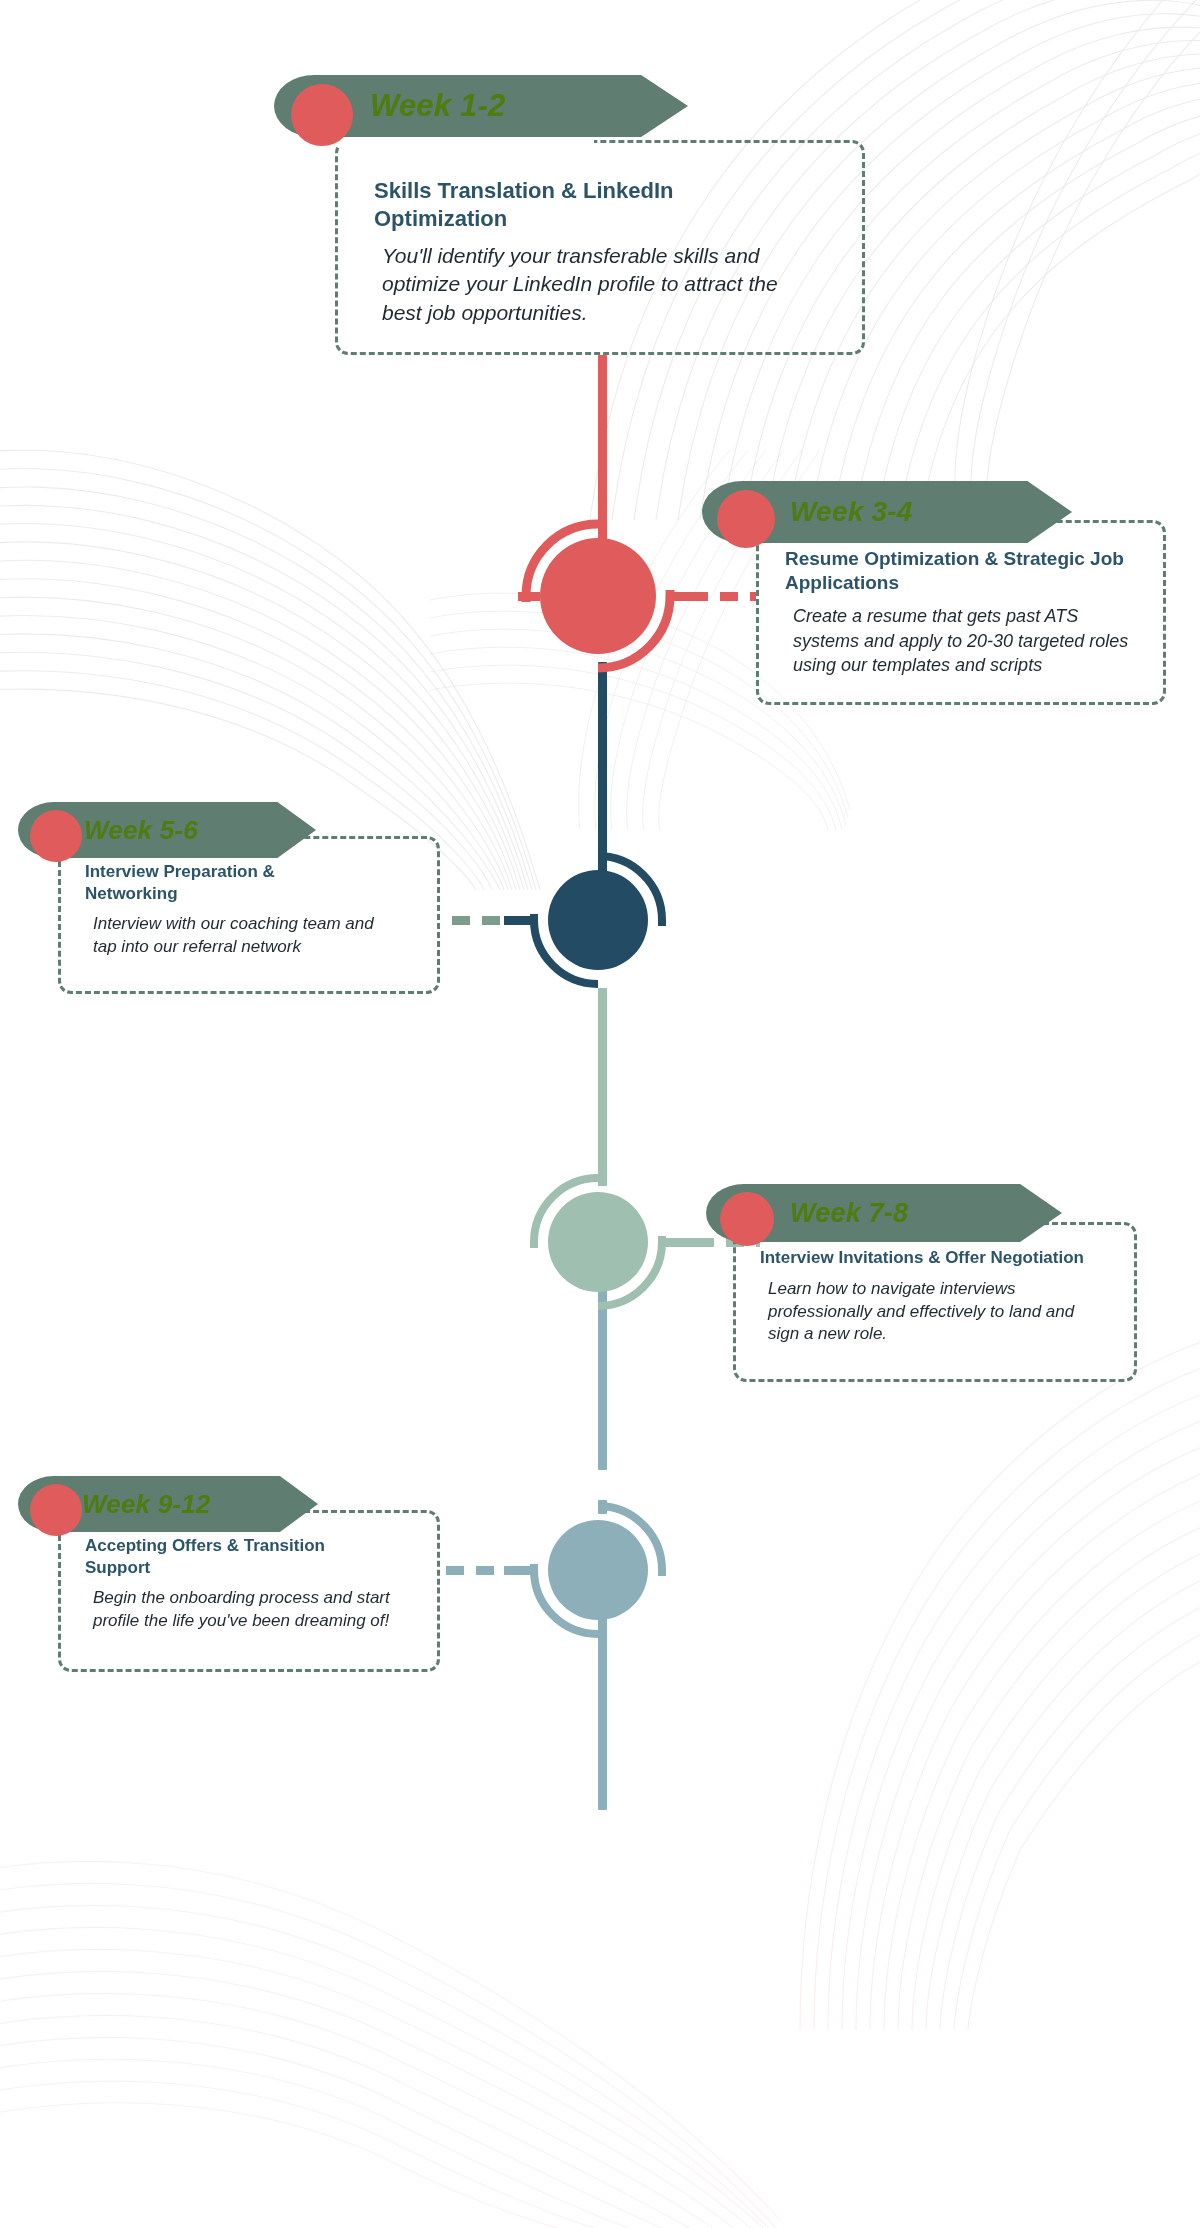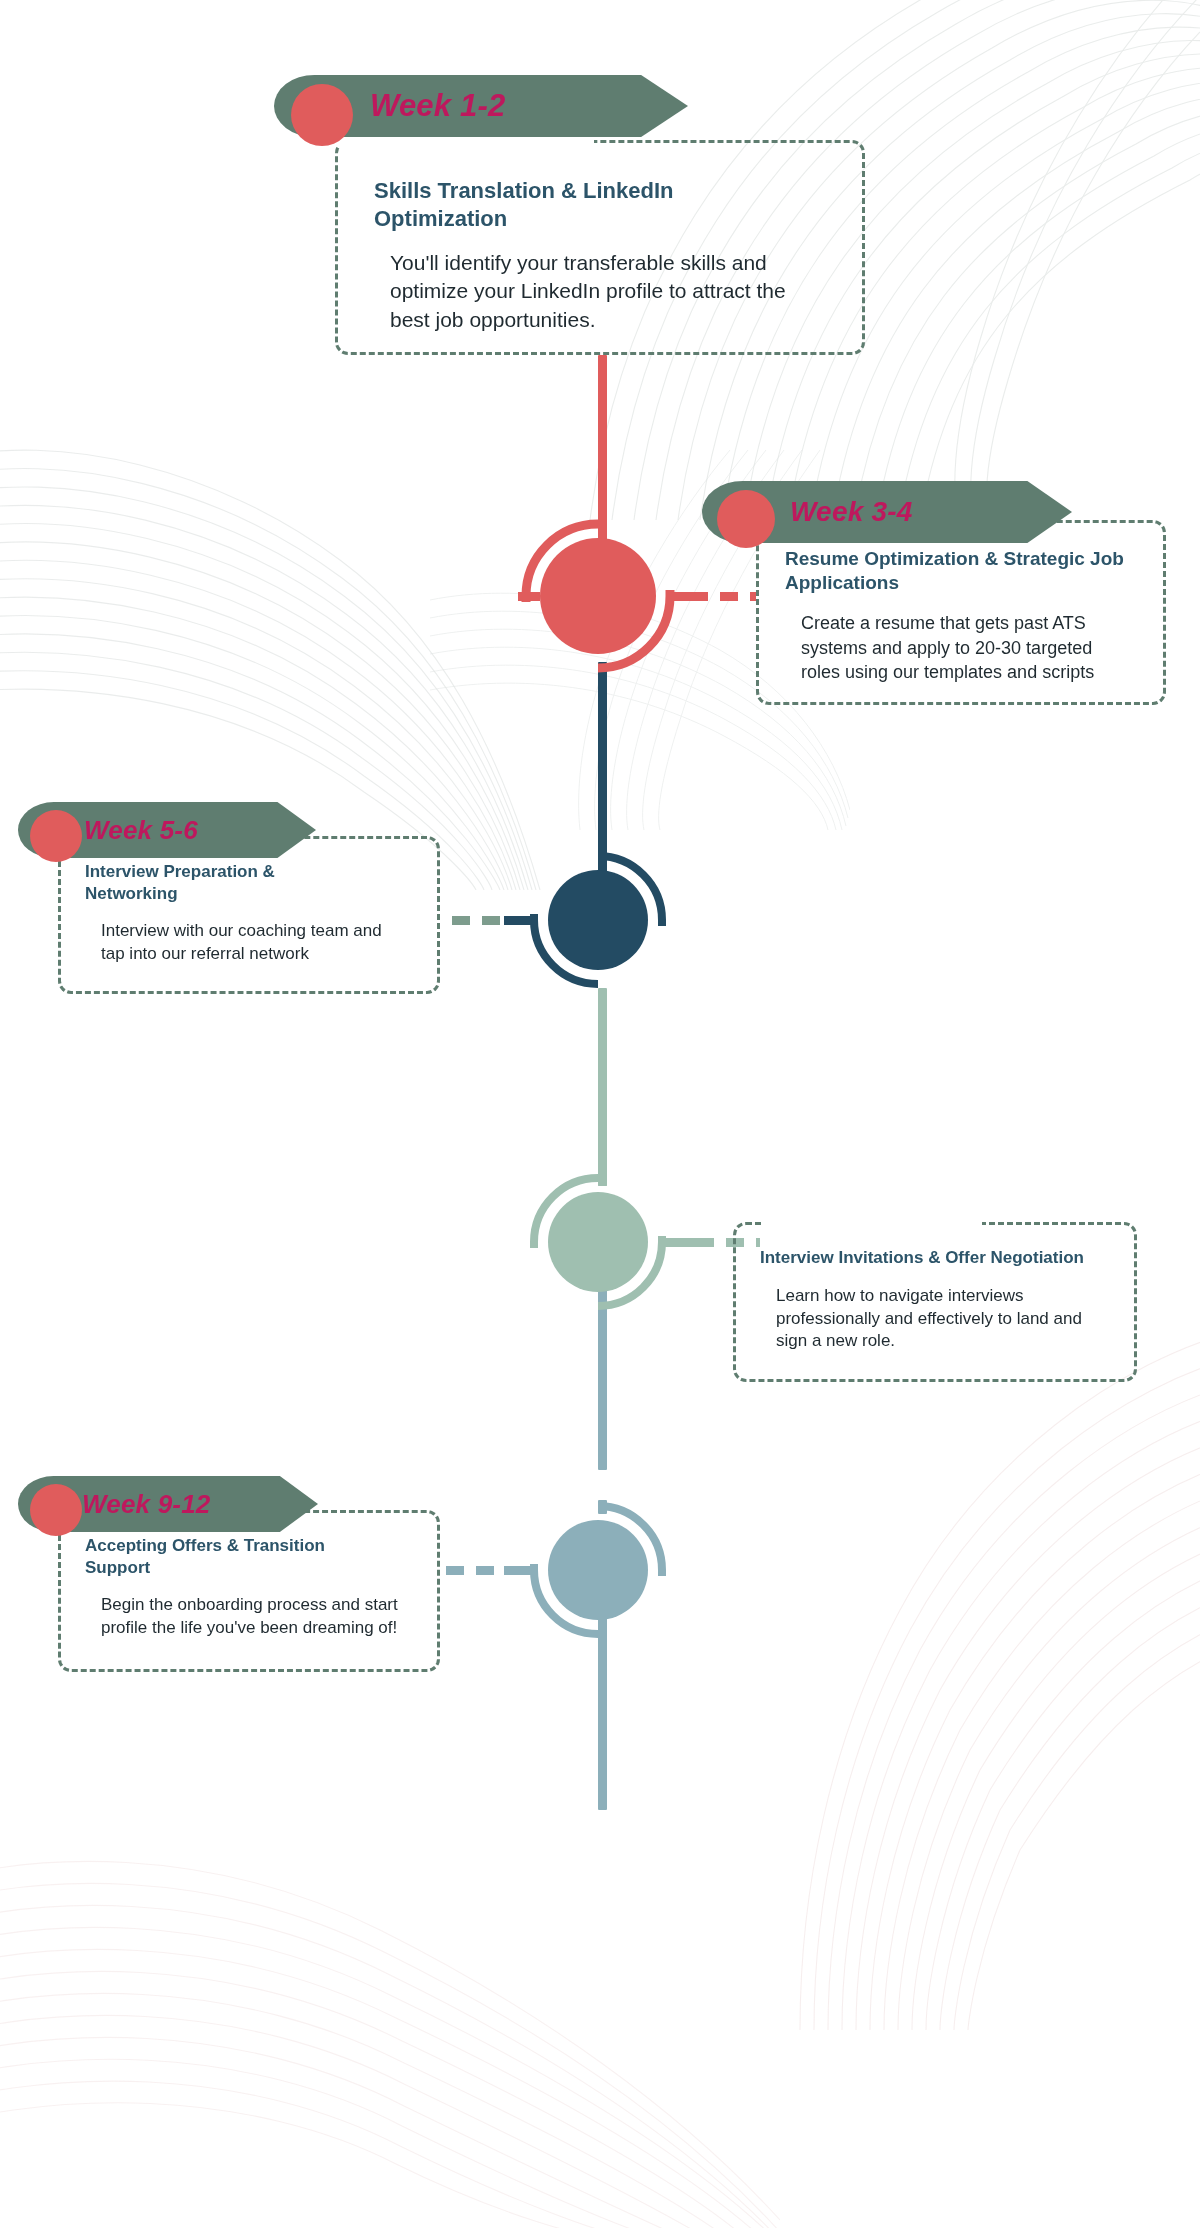--- a/index.html
+++ b/index.html
@@ -41,37 +41,37 @@
   .pill .pillbody{
     position:absolute;left:0;top:0;width:100%;height:100%;
   }
   .pill .bubble{
     position:absolute;border-radius:50%;
   }
   .pill .wlabel{
     position:relative;z-index:3;
     font-style:italic;font-weight:bold;
     font-size:31px;letter-spacing:.2px;white-space:nowrap;
-    color:#be185d;
+    color:#4d7c0f;
   }
 
   
   .card{
     position:absolute;box-sizing:border-box;
     border:3.5px dashed #5F7D70;
     border-radius:13px;
     background:transparent;
   }
   .card .ctitle{
     font-weight:bold;color:#2C5469;
     line-height:1.27;margin:0 0 9px 0;
   }
   .card .cbody{
-    color:#1f2a30;
-    line-height:1.35;margin:16px;
+    font-style:italic;color:#1f2a30;
+    line-height:1.35;margin:8px;
   }
 
   
   .notch{position:absolute;background:#ffffff;}
 </style>
 </head>
 <body>
 
 <div id="stage">
 
@@ -272,20 +272,27 @@
   </div>
 
   <div class="card" style="left:733px;top:1222px;width:404px;height:160px;">
     <div style="padding:22px 20px 0 24px;">
       <div class="ctitle" style="font-size:17px;max-width:372px;">Interview Invitations &amp; Offer Negotiation</div>
       <div class="cbody" style="font-size:17px;max-width:330px;">Learn how to navigate interviews professionally and effectively to land and sign a new role.</div>
     </div>
   </div>
   <div class="notch" style="left:764px;top:1218px;width:218px;height:12px;"></div>
 
+  <div class="pill" style="left:706px;top:1184px;width:272px;padding-left:84px;height:58px;">
+    <svg class="pillbody" viewBox="0 0 272 58" preserveAspectRatio="none">
+      <path d="M29 0 H 240 L 272 29 L 240 58 H 29 A 29 29 0 0 1 29 0 Z" fill="#5F7D70"></path>
+    </svg>
+    <div class="bubble" style="left:14px;top:8px;width:54px;height:54px;background:#E05C5C;"></div>
+    <span class="wlabel" style="font-size:27px;">Week 7-8</span>
+  </div>
 
   <div class="card" style="left:58px;top:1510px;width:382px;height:162px;">
     <div style="padding:22px 18px 0 24px;">
       <div class="ctitle" style="font-size:17px;max-width:262px;">Accepting Offers &amp; Transition Support</div>
       <div class="cbody" style="font-size:17px;max-width:330px;">Begin the onboarding process and start profile the life you've been dreaming of!</div>
     </div>
   </div>
   <div class="notch" style="left:62px;top:1506px;width:188px;height:12px;"></div>
 
   <div class="pill" style="left:18px;top:1476px;width:236px;padding-left:64px;height:56px;">

